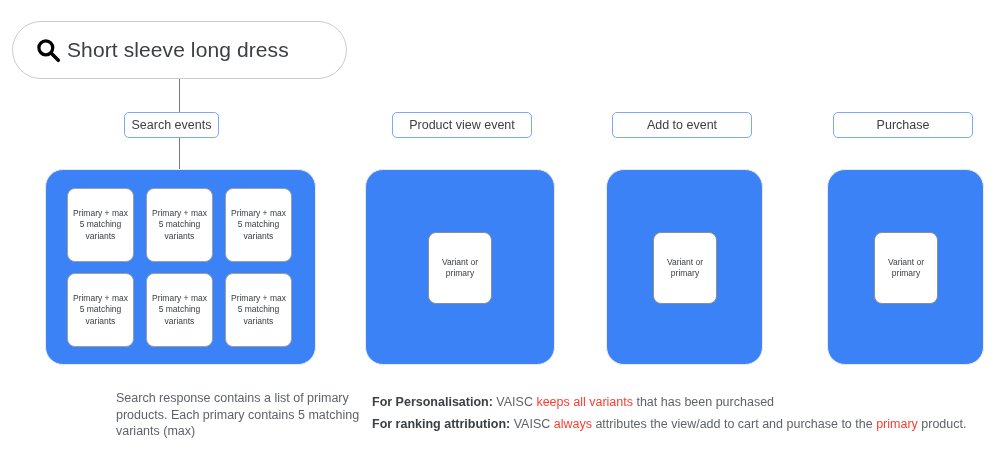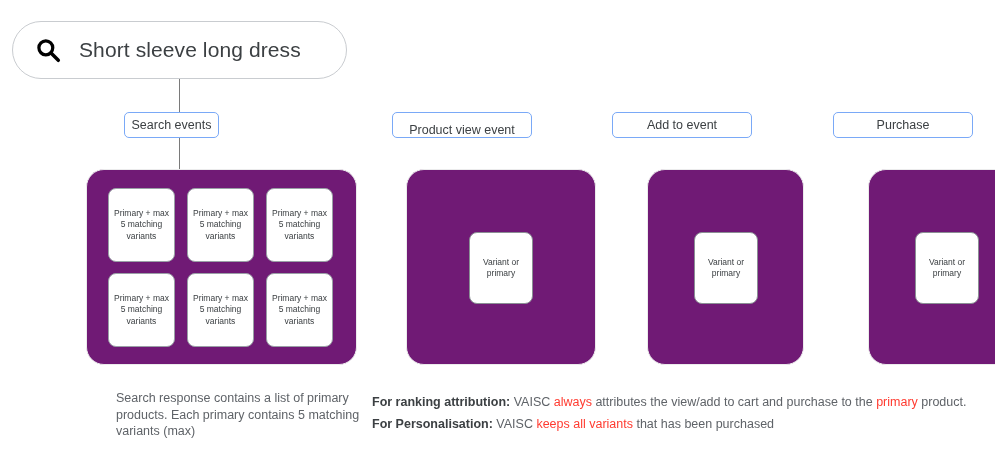--- a/index.html
+++ b/index.html
@@ -31,21 +31,21 @@
     align-items: center;
     padding-left: 22px;
   }
   .search-icon {
     width: 26px;
     height: 26px;
     flex: 0 0 auto;
     display: block;
   }
   .search-text {
-    margin-left: 18px;
+    margin-left: 6px;
     font-size: 21px;
     color: #3c4043;
     letter-spacing: 0.1px;
     white-space: nowrap;
   }
 
   
   .connector {
     position: absolute;
     width: 1px;
@@ -64,33 +64,32 @@
     background: #fff;
     display: flex;
     align-items: center;
     justify-content: center;
     font-size: 12.5px;
     color: #3c4043;
     top: 112px;
     white-space: nowrap;
   }
   .lbl-search   { left: 124px; width: 95px; }
-  .lbl-view     { left: 392px; width: 140px; align-items: flex-end; }
+  .lbl-view     { left: 392px; width: 140px; }
   .lbl-cart     { left: 612px; width: 140px; }
   .lbl-purchase { left: 833px; width: 140px; }
 
   
   .panel {
     position: absolute;
     box-sizing: border-box;
     border: 1px solid #ebebec;
     border-radius: 18px;
-    background: #701a75;
+    background: #3b82f6;
     top: 169px;
-    margin-left: 41px;
   }
   .panel-search { left: 45px;  width: 271px; height: 196px; }
   .panel-view   { left: 365px; width: 190px; height: 196px; }
   .panel-cart   { left: 606px; width: 157px; height: 196px; }
   .panel-buy    { left: 827px; width: 157px; height: 196px; }
 
   
   .primary-grid {
     position: absolute;
     left: 15px;
@@ -229,18 +228,18 @@
 <div class="panel panel-buy">
   <div class="variant-card vc-buy">
     <span>Variant or primary</span>
   </div>
 </div>
 
 <div class="caption-left">Search response contains a list of primary products. Each primary contains 5 matching variants (max)</div>
 
 <div class="caption-right">
   <div class="row">
+    <b>For Personalisation:</b><span> VAISC </span><span class="hl">keeps all variants</span><span> that has been purchased</span>
+  </div>
+  <div class="row">
     <b>For ranking attribution:</b><span> VAISC </span><span class="hl">always</span><span> attributes the view/add to cart and purchase to the </span><span class="hl">primary</span><span> product.</span>
   </div>
-  <div class="row">
-    <b>For Personalisation:</b><span> VAISC </span><span class="hl">keeps all variants</span><span> that has been purchased</span>
-  </div>
 </div>
 
 </body></html>

